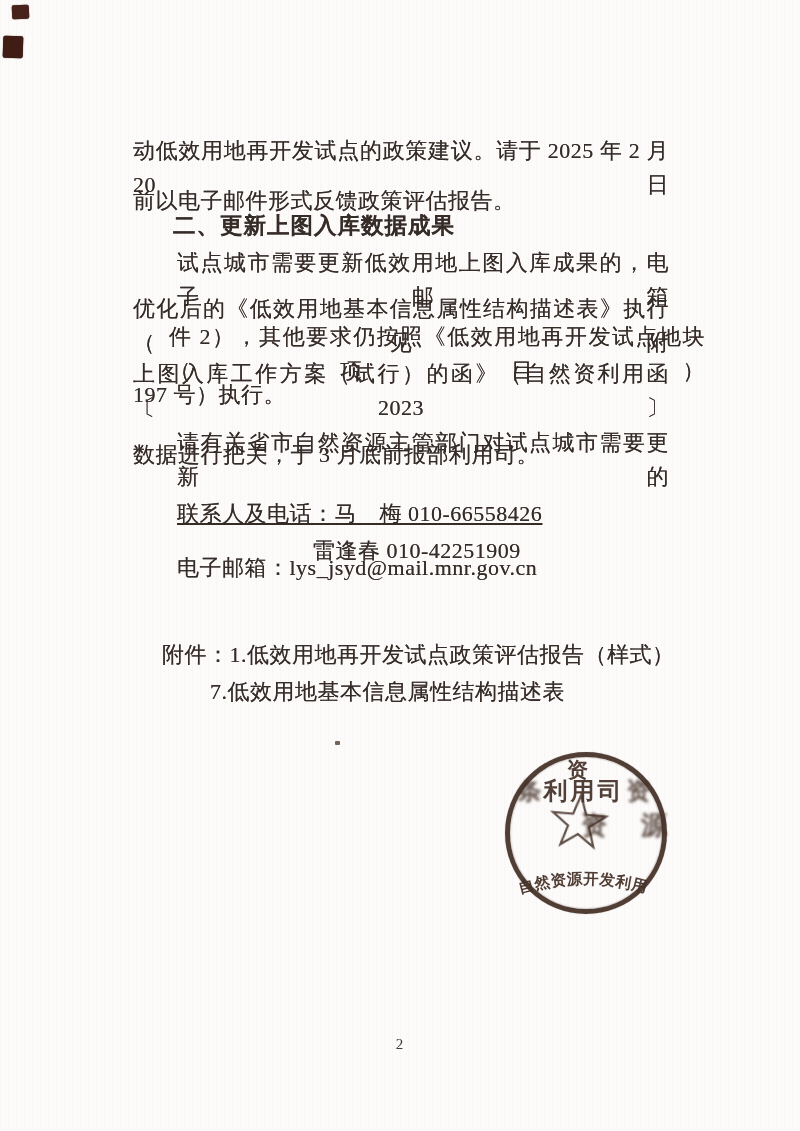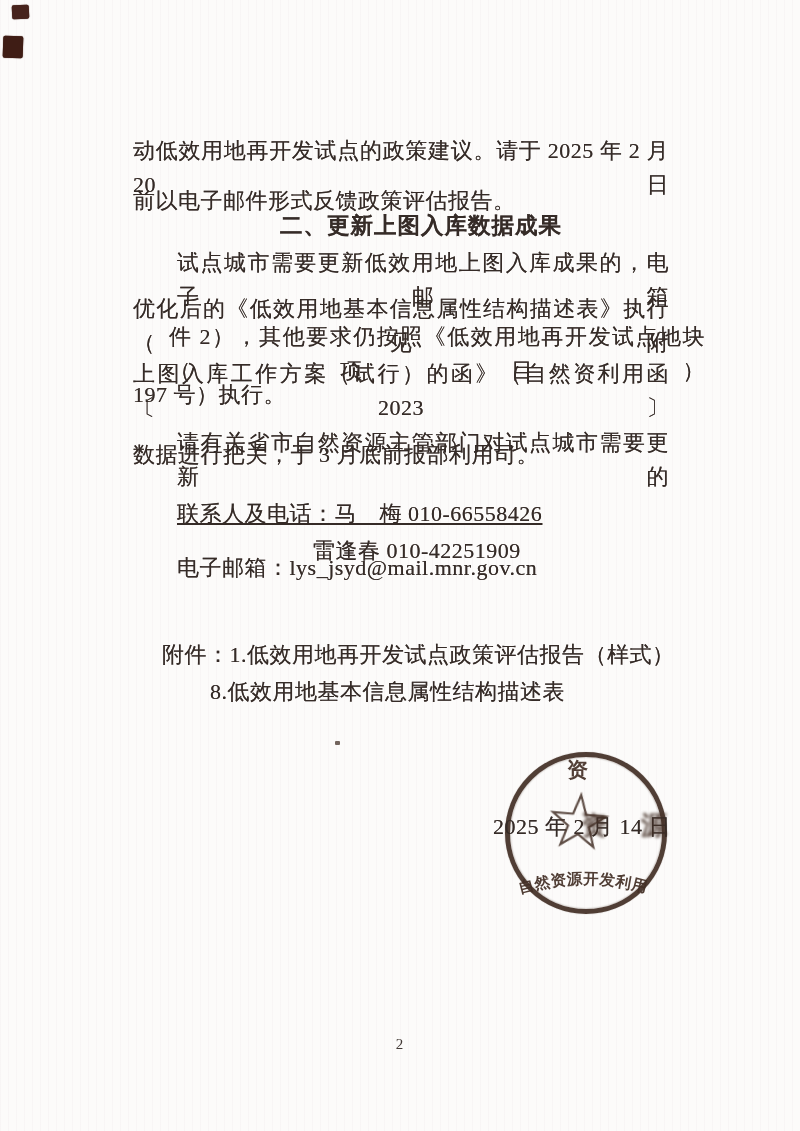--- a/index.html
+++ b/index.html
@@ -19,21 +19,21 @@
   .line{
     position:absolute;left:133px;width:536px;height:27px;
     box-sizing:border-box;
     font-size:22px;line-height:34px;color:#352b27;
     letter-spacing:0.5px;white-space:nowrap;
     text-shadow:0 0 0.6px rgba(53,43,39,0.72);
   }
   .jst{white-space:normal;text-align:justify;text-align-last:justify;}
   .bold{
     font-family:"DejaVu Sans","Liberation Sans",sans-serif;
-    font-weight:700;font-size:22.5px;letter-spacing:1px;text-align:center;
+    font-weight:700;font-size:22.5px;letter-spacing:1px;
   }
   .l0{top:134px;}
   .l1{top:184px;}
   .l2{top:208px;padding-left:40px;}
   .l3{top:246px;padding-left:44px;}
   .l4{top:292px;}
   .l5{top:320px;margin-left:36px;}
   .l6{top:357px;}
   .l7{top:378px;}
   .l8{top:426px;padding-left:44px;}
@@ -102,26 +102,30 @@
 <div class="line l4 jst">优化后的《低效用地基本信息属性结构描述表》执行（见附</div>
 <div class="line l5 jst">件 2），其他要求仍按照《低效用地再开发试点地块（项目）</div>
 <div class="line l6 jst">上图入库工作方案（试行）的函》（自然资利用函〔2023〕</div>
 <div class="line l7">197 号）执行。</div>
 <div class="line l8 jst">请有关省市自然资源主管部门对试点城市需要更新的</div>
 <div class="line l9">数据进行把关，于 3 月底前报部利用司。</div>
 <div class="line l10">联系人及电话：马　梅 010-66558426</div>
 <div class="line l11">雷逢春 010-42251909</div>
 <div class="line l12">电子邮箱：lys_jsyd@mail.mnr.gov.cn</div>
 <div class="line l13">附件：1.低效用地再开发试点政策评估报告（样式）</div>
-<div class="line l14">8.低效用地基本信息属性结构描述表</div>
+<div class="line l14">7.低效用地基本信息属性结构描述表</div>
 
 <div class="seal">
   <div class="seal-ring"></div>
   <div class="seal-top-char">资</div>
-  <div class="seal-date">2025 年 2 月 14 日</div>
+  <div class="seal-mid">
+    <span class="garble">条</span>
+    <span class="seal-mid-text">利用司</span>
+    <span class="garble">资</span>
+  </div>
   <span class="garble ovl ovl1">资</span>
   <span class="garble ovl ovl2">源</span>
   <svg class="seal-star" width="60" height="62" viewBox="0 0 60 62">
     <polygon points="30,5 36.5,24.1 56.6,24.3 40.5,36.4 46.5,55.7 30,44 13.5,55.7 19.5,36.4 3.4,24.3 23.5,24.1" fill="none" stroke="#443027" stroke-width="2.2" stroke-linejoin="miter"></polygon>
   </svg>
   <svg class="seal-bottom" width="148" height="44" viewBox="0 0 148 44">
     <defs>
       <path id="arc" d="M 8,34 Q 74,14 140,34" fill="none"></path>
     </defs>
     <text>

